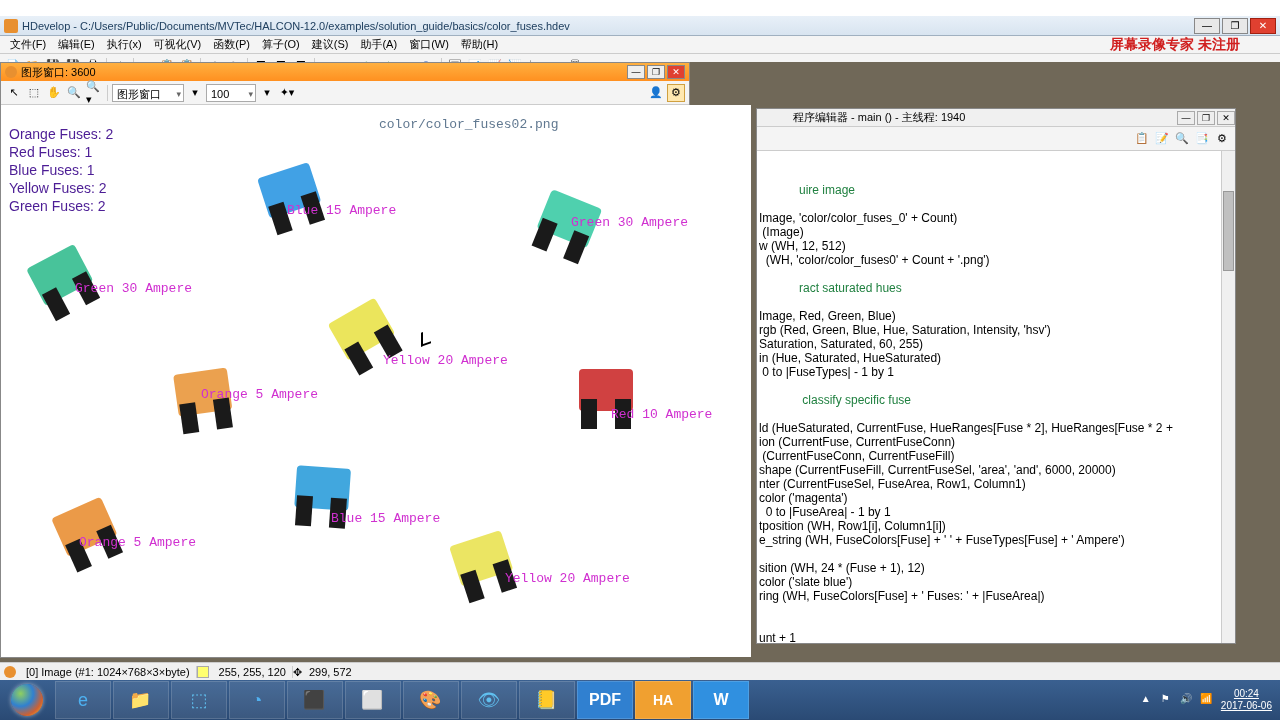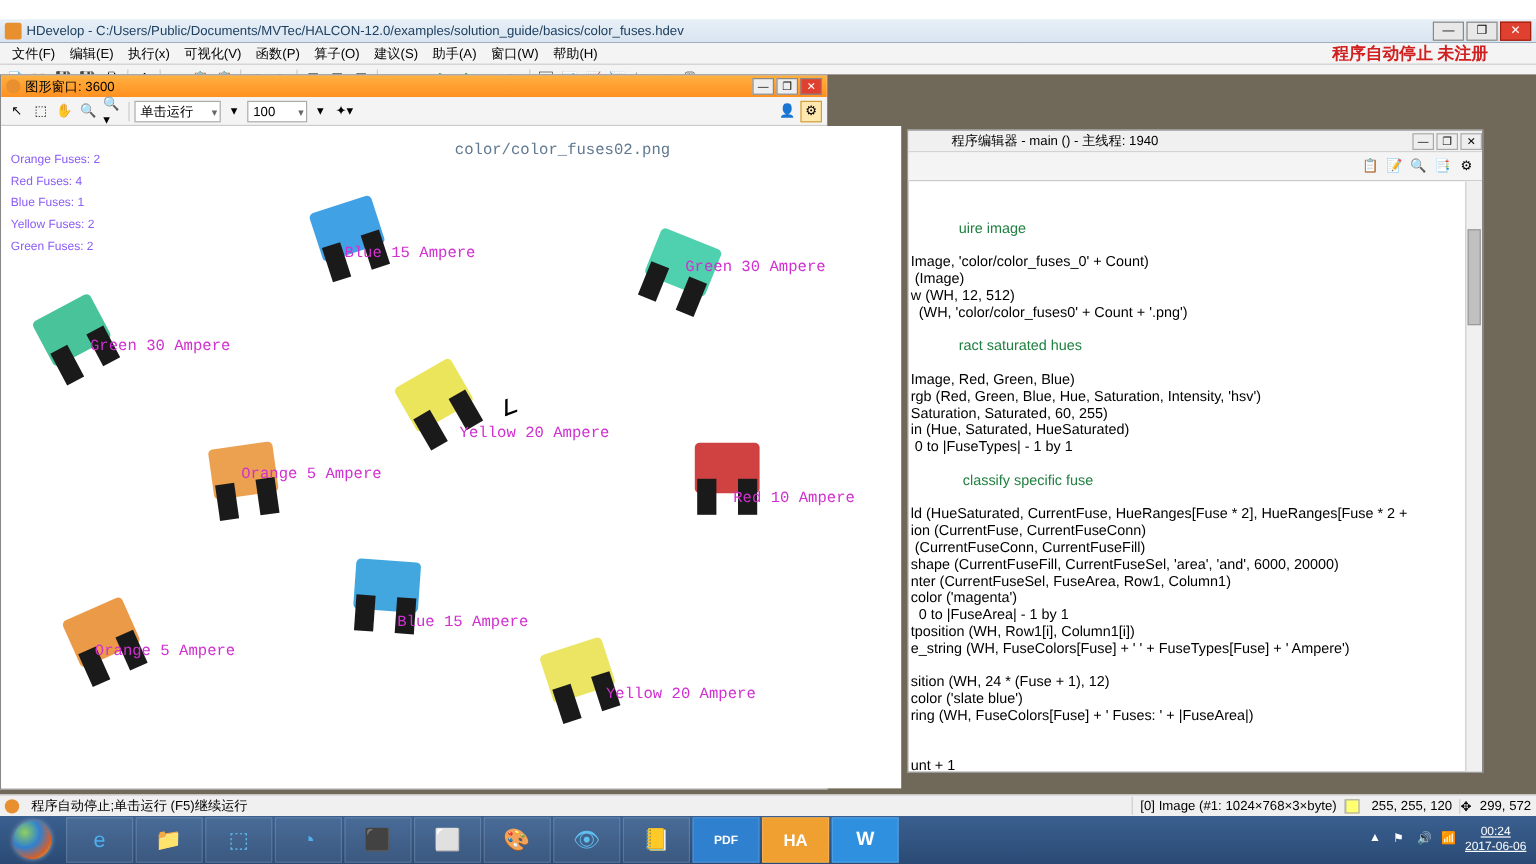--- a/index.html
+++ b/index.html
@@ -38,21 +38,21 @@
 .gfxtb .combo::after { content: "▾"; position: absolute; right: 2px; top: 1px; font-size: 9px; color: #666; }
 .gfxcanvas { position: relative; width: 750px; height: 552px; background: #fff; overflow: hidden; }
 
 
 .fuse { position: absolute; width: 70px; height: 60px; }
 .fuse .body { position: absolute; left: 8px; top: 0; width: 54px; height: 42px; border-radius: 4px; opacity: 0.85; }
 .fuse .leg1, .fuse .leg2 { position: absolute; bottom: 0; width: 16px; height: 30px; background: #1a1a1a; }
 .fuse .leg1 { left: 10px; } .fuse .leg2 { right: 10px; }
 .fuselabel { position: absolute; color: #d030d0; font-family: "Courier New", monospace; font-size: 13px; white-space: nowrap; }
 
-.counts { position: absolute; left: 8px; top: 20px; font-family: "Courier New", monospace; font-size: 10px; color: #8b5cf6; line-height: 18px; }
+.counts { position: absolute; left: 8px; top: 20px; font-family: "Courier New", monospace; font-size: 14px; color: #4c1d95; line-height: 18px; }
 .imgpath { position: absolute; left: 378px; top: 12px; font-family: "Courier New", monospace; font-size: 13px; color: #607890; }
 
 
 .progwin { position: absolute; left: 756px; top: 46px; width: 480px; background: #fff; border: 1px solid #888; }
 .progtitle { height: 18px; background: #f0f0f0; border-bottom: 1px solid #ccc; display: flex; align-items: center; font-size: 11px; padding-left: 36px; }
 .progtitle .spacer { flex: 1; }
 .progtitle .wbtn { width: 18px; height: 14px; margin-left: 2px; border: 1px solid #aaa; background: #eee; font-size: 9px; text-align: center; line-height: 12px; }
 .progtb { height: 24px; background: #f4f4f4; border-bottom: 1px solid #ccc; display: flex; align-items: center; padding: 0 4px; gap: 2px; justify-content: flex-end; }
 .code { font-family: "Courier New", monospace; font-size: 12px; padding: 4px 0 4px 0; white-space: pre; overflow: hidden; line-height: 14px; position: relative; height: 492px; }
 .code .scrollv { position:absolute; right:0; top:0; bottom:0; width:14px; background:#f0f0f0; border-left:1px solid #ccc;}
@@ -96,21 +96,21 @@
   <span class="menuitem">文件(F)</span>
   <span class="menuitem">编辑(E)</span>
   <span class="menuitem">执行(x)</span>
   <span class="menuitem">可视化(V)</span>
   <span class="menuitem">函数(P)</span>
   <span class="menuitem">算子(O)</span>
   <span class="menuitem">建议(S)</span>
   <span class="menuitem">助手(A)</span>
   <span class="menuitem">窗口(W)</span>
   <span class="menuitem">帮助(H)</span>
-  <span class="watermark">程序自动停止 未注册</span>
+  <span class="watermark">屏幕录像专家 未注册</span>
 </div>
 
 <div class="toolbar">
   <span class="tbtn">📄</span>
   <span class="tbtn">📂</span>
   <span class="tbtn">💾</span>
   <span class="tbtn">💾</span>
   <span class="tbtn">🖨</span>
   <span class="tsep"></span>
   <span class="tbtn">⤴</span>
@@ -153,34 +153,34 @@
       <span class="wbtn">❐</span>
       <span class="wbtn close">✕</span>
     </div>
     <div class="gfxtb">
       <span class="tbtn">↖</span>
       <span class="tbtn">⬚</span>
       <span class="tbtn">✋</span>
       <span class="tbtn">🔍</span>
       <span class="tbtn">🔍▾</span>
       <span class="tsep"></span>
-      <span class="combo" style="width:72px">单击运行</span>
+      <span class="combo" style="width:72px">图形窗口</span>
       <span class="tbtn">▾</span>
       <span class="combo" style="width:50px">100 %</span>
       <span class="tbtn">▾</span>
       <span class="tbtn">✦▾</span>
       <span class="spacer" style="flex:1"></span>
       <span class="tbtn">👤</span>
       <span class="tbtn" style="background:#ffe8b0;border:1px solid #d0a040">⚙</span>
     </div>
     <div class="gfxcanvas" id="gfxcanvas">
       <div class="imgpath">color/color_fuses02.png</div>
       <div class="counts" id="counts">
           <div>Orange Fuses: 2</div>
-          <div>Red Fuses: 4</div>
+          <div>Red Fuses: 1</div>
           <div>Blue Fuses: 1</div>
           <div>Yellow Fuses: 2</div>
           <div>Green Fuses: 2</div>
         </div>
       <div class="cursor" style="left:420px; top:226px;"></div>
     <div class="fuse" style="left: 256px; top: 64px; transform: rotate(-18deg);">
           <div class="body" style="background:#2090e0"></div>
           <div class="leg1"></div>
           <div class="leg2"></div>
         </div>
@@ -254,42 +254,41 @@
     </div>
     <div class="code" id="codearea">
       <div class="codeline comment">uire image</div><div class="codeline "> </div><div class="codeline kw">Image, 'color/color_fuses_0' + Count)</div><div class="codeline kw"> (Image)</div><div class="codeline kw">w (WH, 12, 512)</div><div class="codeline kw">  (WH, 'color/color_fuses0' + Count + '.png')</div><div class="codeline "> </div><div class="codeline comment">ract saturated hues</div><div class="codeline "> </div><div class="codeline kw">Image, Red, Green, Blue)</div><div class="codeline kw">rgb (Red, Green, Blue, Hue, Saturation, Intensity, 'hsv')</div><div class="codeline kw">Saturation, Saturated, 60, 255)</div><div class="codeline kw">in (Hue, Saturated, HueSaturated)</div><div class="codeline kw"> 0 to |FuseTypes| - 1 by 1</div><div class="codeline "> </div><div class="codeline comment"> classify specific fuse</div><div class="codeline "> </div><div class="codeline kw">ld (HueSaturated, CurrentFuse, HueRanges[Fuse * 2], HueRanges[Fuse * 2 +</div><div class="codeline kw">ion (CurrentFuse, CurrentFuseConn)</div><div class="codeline kw"> (CurrentFuseConn, CurrentFuseFill)</div><div class="codeline kw">shape (CurrentFuseFill, CurrentFuseSel, 'area', 'and', 6000, 20000)</div><div class="codeline kw">nter (CurrentFuseSel, FuseArea, Row1, Column1)</div><div class="codeline kw">color ('magenta')</div><div class="codeline kw">  0 to |FuseArea| - 1 by 1</div><div class="codeline kw">tposition (WH, Row1[i], Column1[i])</div><div class="codeline kw">e_string (WH, FuseColors[Fuse] + ' ' + FuseTypes[Fuse] + ' Ampere')</div><div class="codeline "> </div><div class="codeline kw">sition (WH, 24 * (Fuse + 1), 12)</div><div class="codeline kw">color ('slate blue')</div><div class="codeline kw">ring (WH, FuseColors[Fuse] + ' Fuses: ' + |FuseArea|)</div><div class="codeline "> </div><div class="codeline "> </div><div class="codeline kw">unt + 1</div><div class="scrollv"><div class="thumb"></div></div>
     </div>
   </div>
 
 </div>
 
 <div class="statusbar">
   <span class="icon" style="background:#e89030;border-radius:50%"></span>
-  <span class="seg grow">程序自动停止;单击运行 (F5)继续运行</span>
   <span class="seg">[0] Image (#1: 1024×768×3×byte)</span>
   <span class="icon" style="background:#ffff70;border:1px solid #aaa"></span>
   <span class="seg">255, 255, 120</span>
   <span class="icon">✥</span>
   <span>299, 572</span>
 </div>
 
 <div class="taskbar">
   <div class="startbtn">
       <div class="startorb"></div>
     </div>
   <div class="taskbtn" style="color:#4db0f0">e</div>
   <div class="taskbtn">📁</div>
   <div class="taskbtn" style="color:#60c0f0">⬚</div>
   <div class="taskbtn" style="color:#50b0f0">◔</div>
   <div class="taskbtn">⬛</div>
   <div class="taskbtn">⬜</div>
   <div class="taskbtn">🎨</div>
   <div class="taskbtn" style="color:#60c0f0">👁</div>
   <div class="taskbtn">📒</div>
-  <div class="taskbtn" style="background:#3080d0;color:#fff;font-size:10px;font-weight:bold">PDF</div>
+  <div class="taskbtn" style="background:#3080d0;color:#fff;font-size:16px;font-weight:bold">PDF</div>
   <div class="taskbtn" style="background:#f0a030;color:#fff;font-weight:bold;font-size:14px">HA</div>
   <div class="taskbtn" style="background:#3090e0;color:#fff;font-weight:bold;font-size:16px">W</div>
   <div class="tray">
     <span class="trayicon">▲</span>
     <span class="trayicon">⚑</span>
     <span class="trayicon">🔊</span>
     <span class="trayicon">📶</span>
     <div class="clock">
       <div>00:24</div>
       <div>2017-06-06</div>

